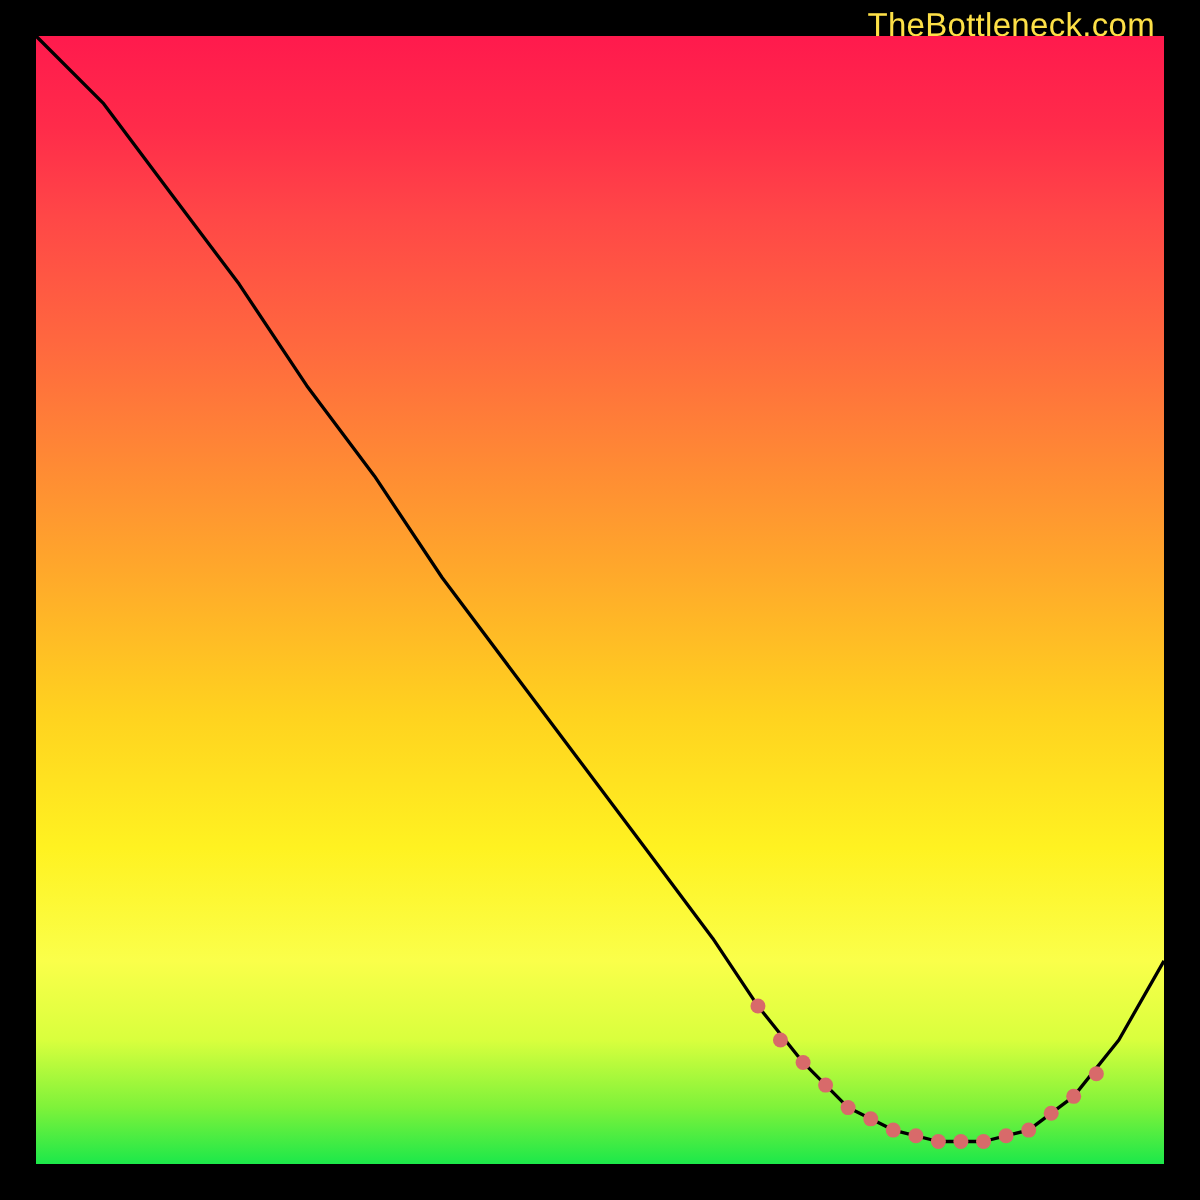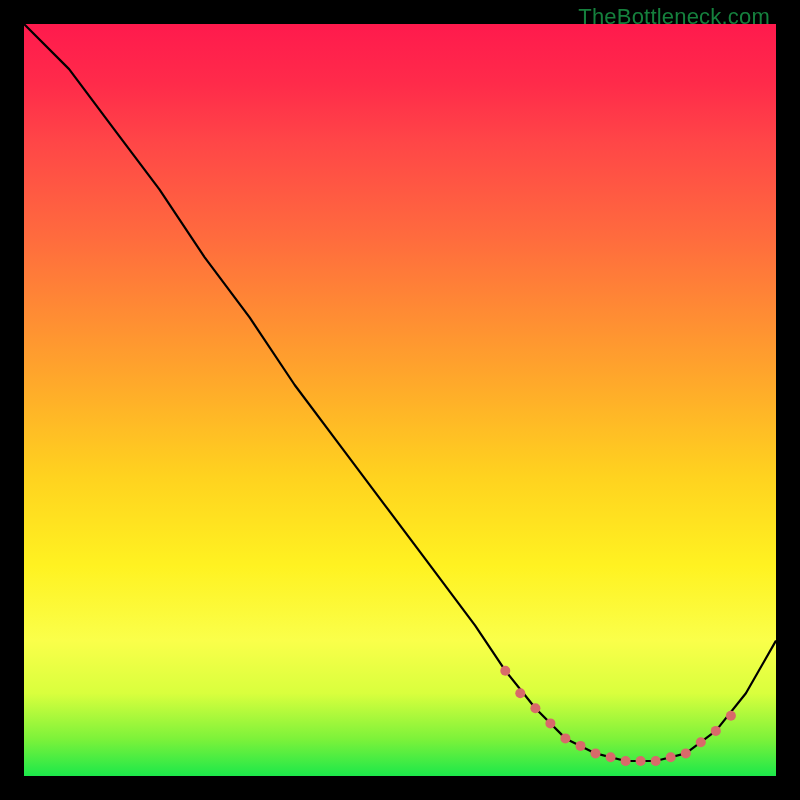--- a/index.html
+++ b/index.html
@@ -36,21 +36,21 @@
       #faff4a 82%,
       #d9ff3d 89%,
       #7ef23a 95%,
       #1ce84a 100%
     );
   }
   .watermark {
     position: absolute;
     top: 4px;
     right: 30px;
-    color: #15803d;
+    color: #fde047;
     font-size: 22px;
     letter-spacing: 0.2px;
     user-select: none;
   }
   svg.curve {
     position: absolute;
     left: 0;
     top: 0;
     width: 752px;
     height: 752px;

